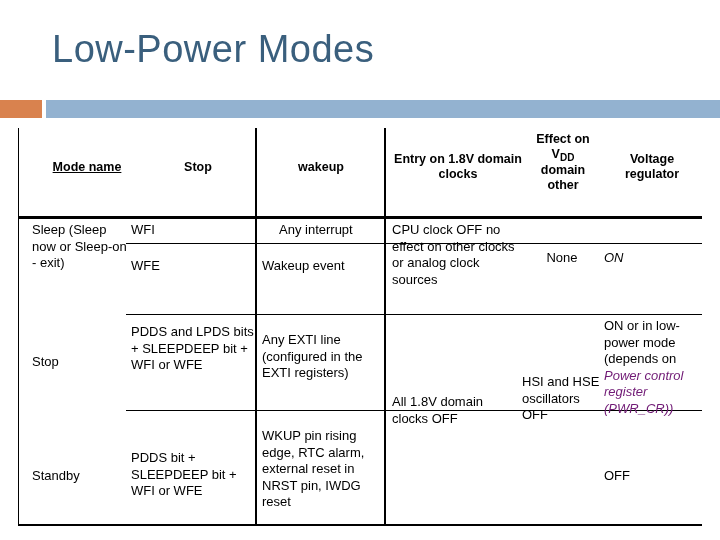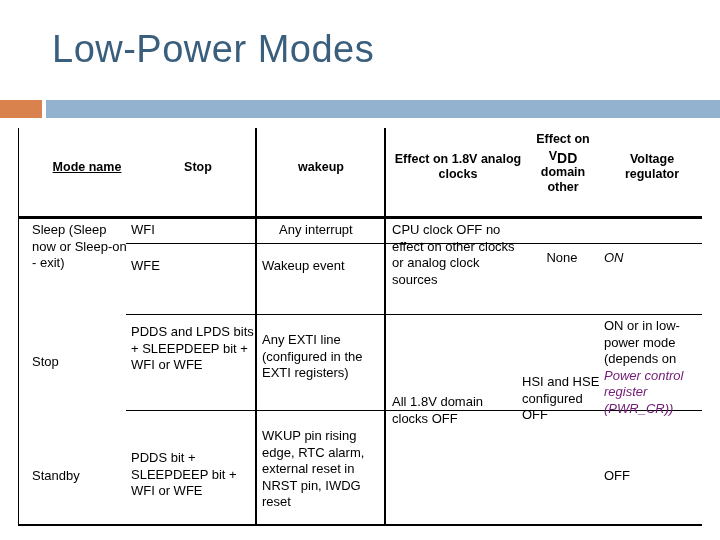--- a/index.html
+++ b/index.html
@@ -73,21 +73,21 @@
 
   
   .hdr {
     position: absolute;
     font-size: 12.5px;
     font-weight: bold;
     line-height: 1.22;
     text-align: center;
   }
   .hdr sub {
-    font-size: 14px;
+    font-size: 10px;
     vertical-align: baseline;
     position: relative;
     top: 3px;
   }
 
   
   .cell {
     position: absolute;
     font-size: 13px;
     line-height: 1.27;
@@ -121,21 +121,21 @@
   <div class="vrule" style="left:0px;top:0px;height:396px;width:1px;"></div>
   <div class="vrule" style="left:237px;top:0px;height:396px;"></div>
   <div class="vrule" style="left:366px;top:0px;height:396px;"></div>
 
   <div class="hdr" style="left:14px;top:32px;width:110px;text-decoration:underline;">Mode name</div>
 
   <div class="hdr" style="left:130px;top:32px;width:100px;">Stop</div>
 
   <div class="hdr" style="left:246px;top:32px;width:114px;">wakeup</div>
 
-  <div class="hdr" style="left:376px;top:24px;width:128px;">Effect on 1.8V analog clocks</div>
+  <div class="hdr" style="left:376px;top:24px;width:128px;">Entry on 1.8V domain clocks</div>
 
   <div class="hdr" style="left:506px;top:4px;width:78px;">
     <span>Effect on</span><br>
     <span>V</span><sub>DD</sub><br>
     <span>domain</span><br>
     <span>other</span>
   </div>
 
   <div class="hdr" style="left:588px;top:24px;width:92px;">Voltage regulator</div>
 
@@ -156,21 +156,21 @@
   <div class="cell" style="left:586px;top:122px;width:96px;font-style:italic;">ON</div>
 
   <div class="cell" style="left:14px;top:226px;width:100px;">Stop</div>
 
   <div class="cell" style="left:113px;top:196px;width:124px;">PDDS and LPDS bits + SLEEPDEEP bit + WFI or WFE</div>
 
   <div class="cell" style="left:244px;top:204px;width:124px;">Any EXTI line (configured in the EXTI registers)</div>
 
   <div class="cell" style="left:374px;top:266px;width:128px;">All 1.8V domain clocks OFF</div>
 
-  <div class="cell" style="left:504px;top:246px;width:80px;">HSI and HSE configured OFF</div>
+  <div class="cell" style="left:504px;top:246px;width:80px;">HSI and HSE oscillators OFF</div>
 
   <div class="cell" style="left:586px;top:190px;width:100px;"><span>ON or in low-power mode (depends on </span><span class="link-ital">Power control register (PWR_CR))</span></div>
 
   <div class="cell" style="left:14px;top:340px;width:100px;">Standby</div>
 
   <div class="cell" style="left:113px;top:322px;width:124px;">PDDS bit + SLEEPDEEP bit + WFI or WFE</div>
 
   <div class="cell" style="left:244px;top:300px;width:124px;">WKUP pin rising edge, RTC alarm, external reset in NRST pin, IWDG reset</div>
 
   <div class="cell" style="left:586px;top:340px;width:96px;">OFF</div>

